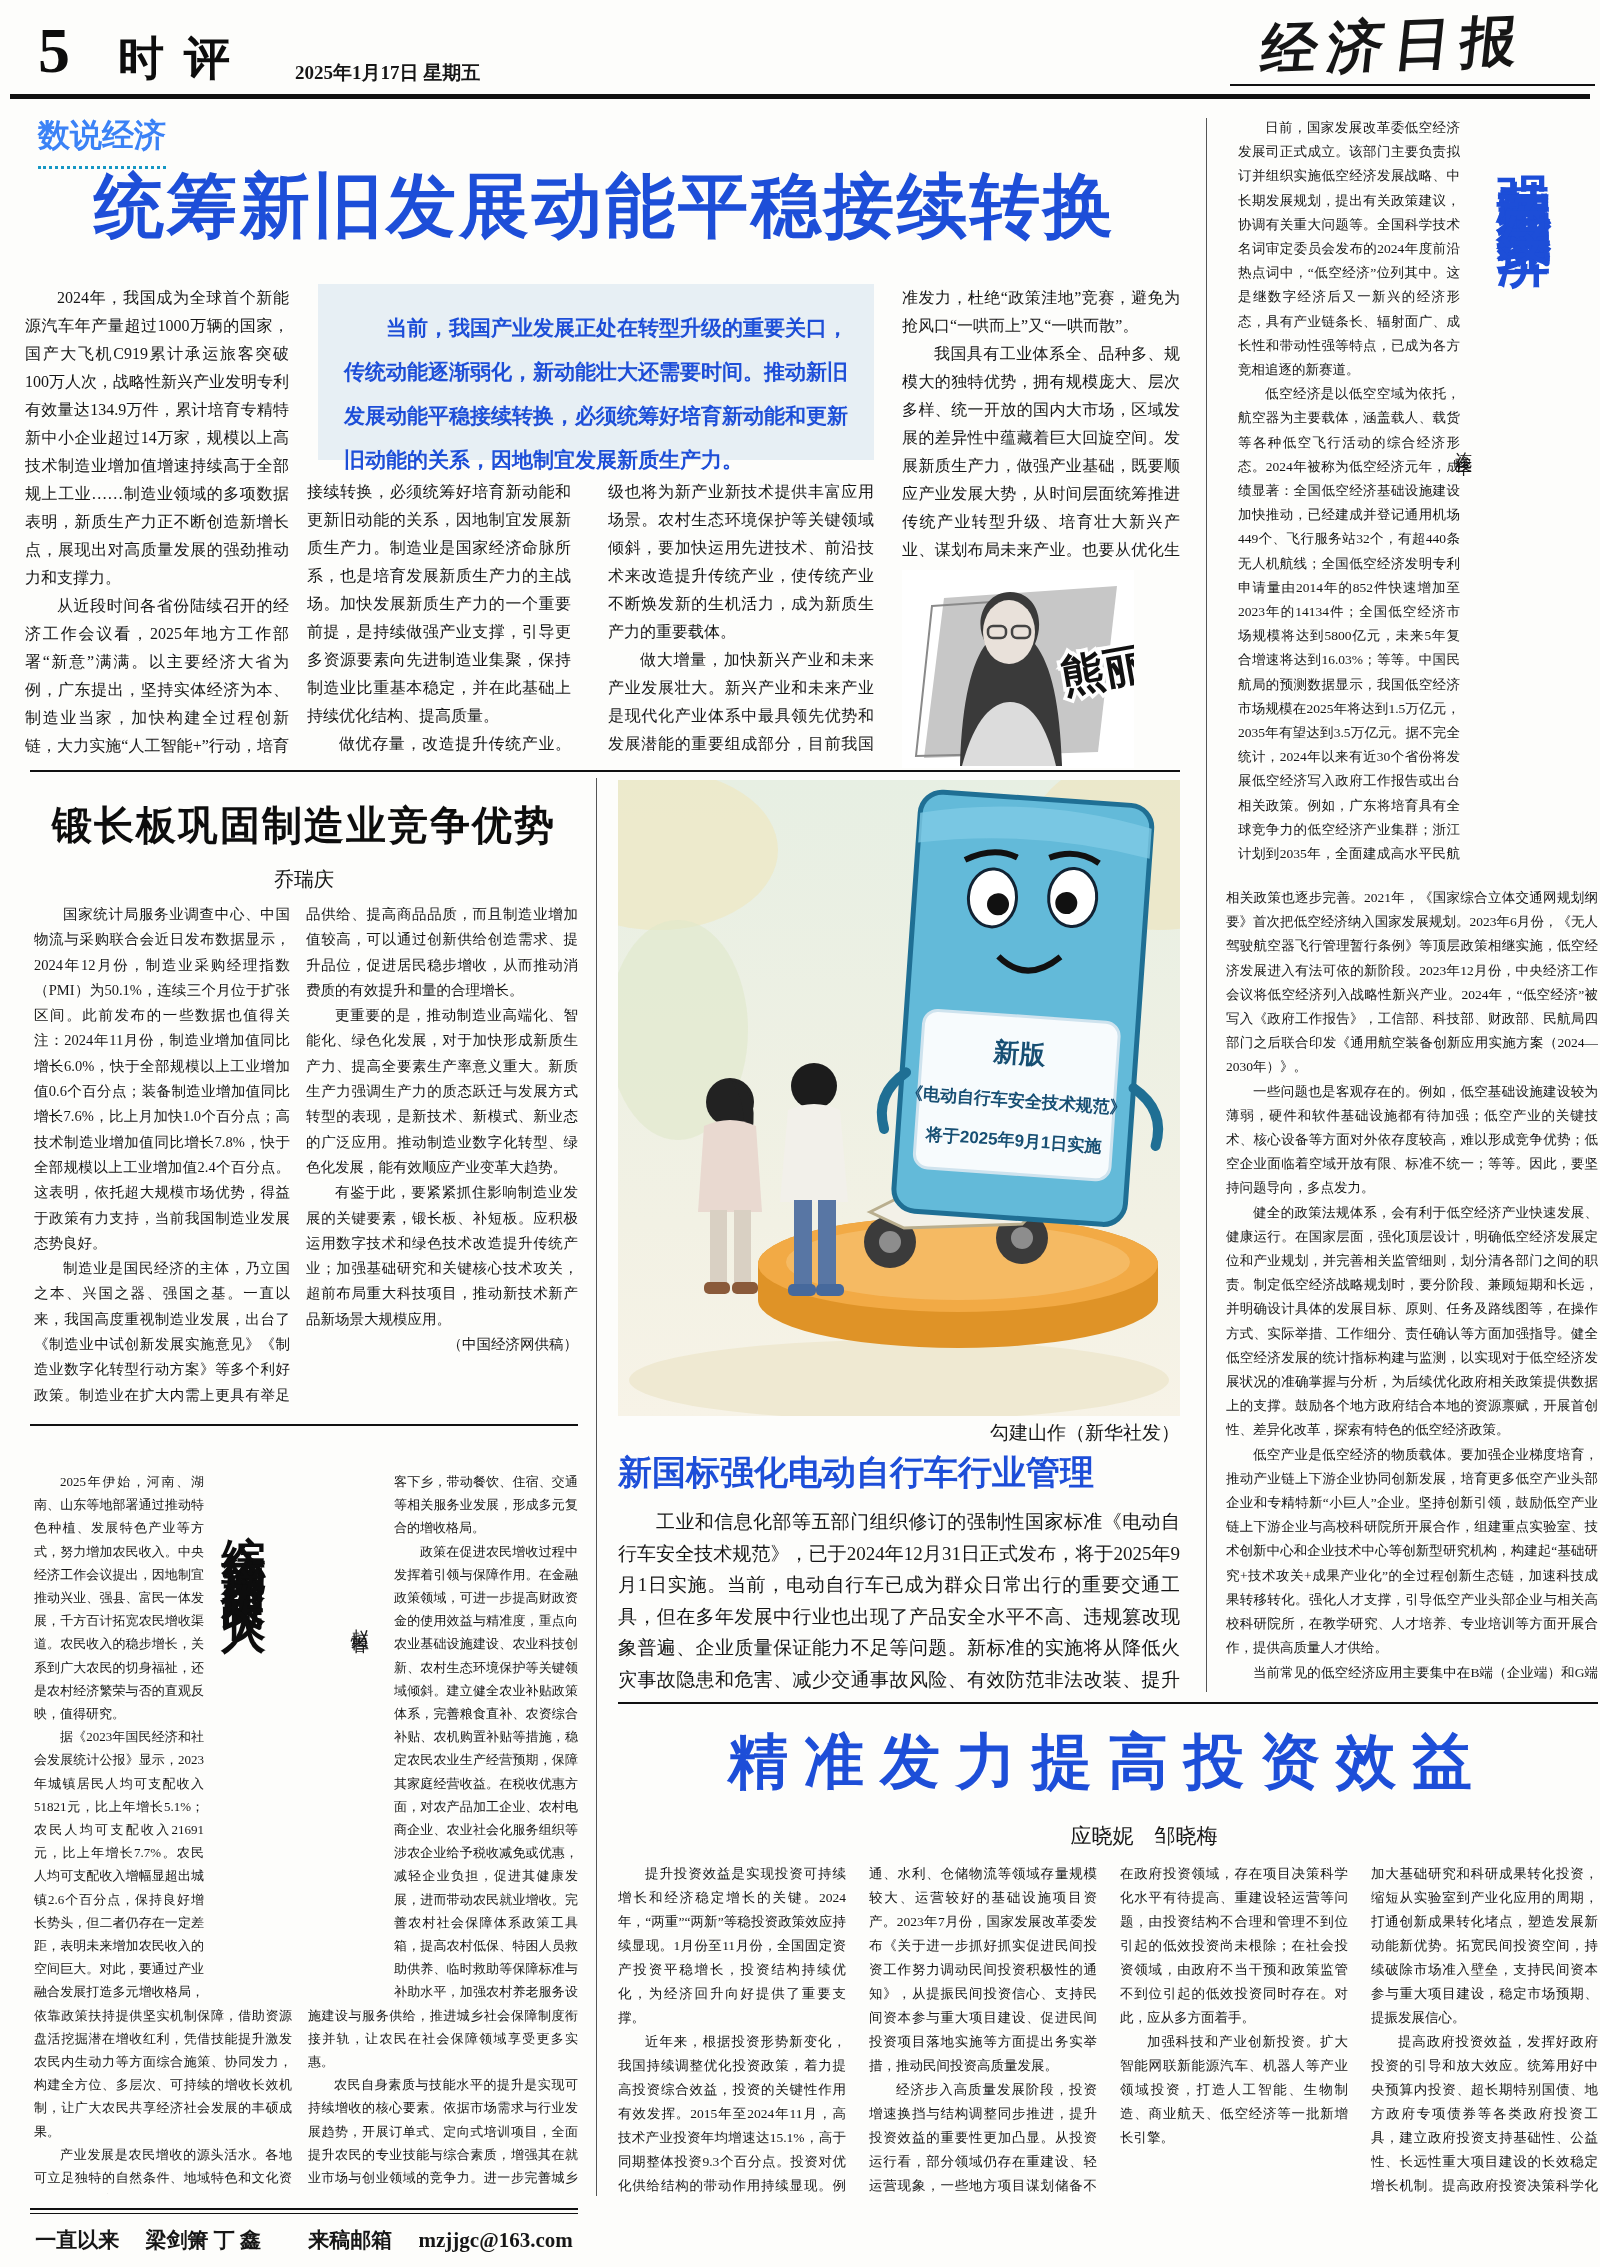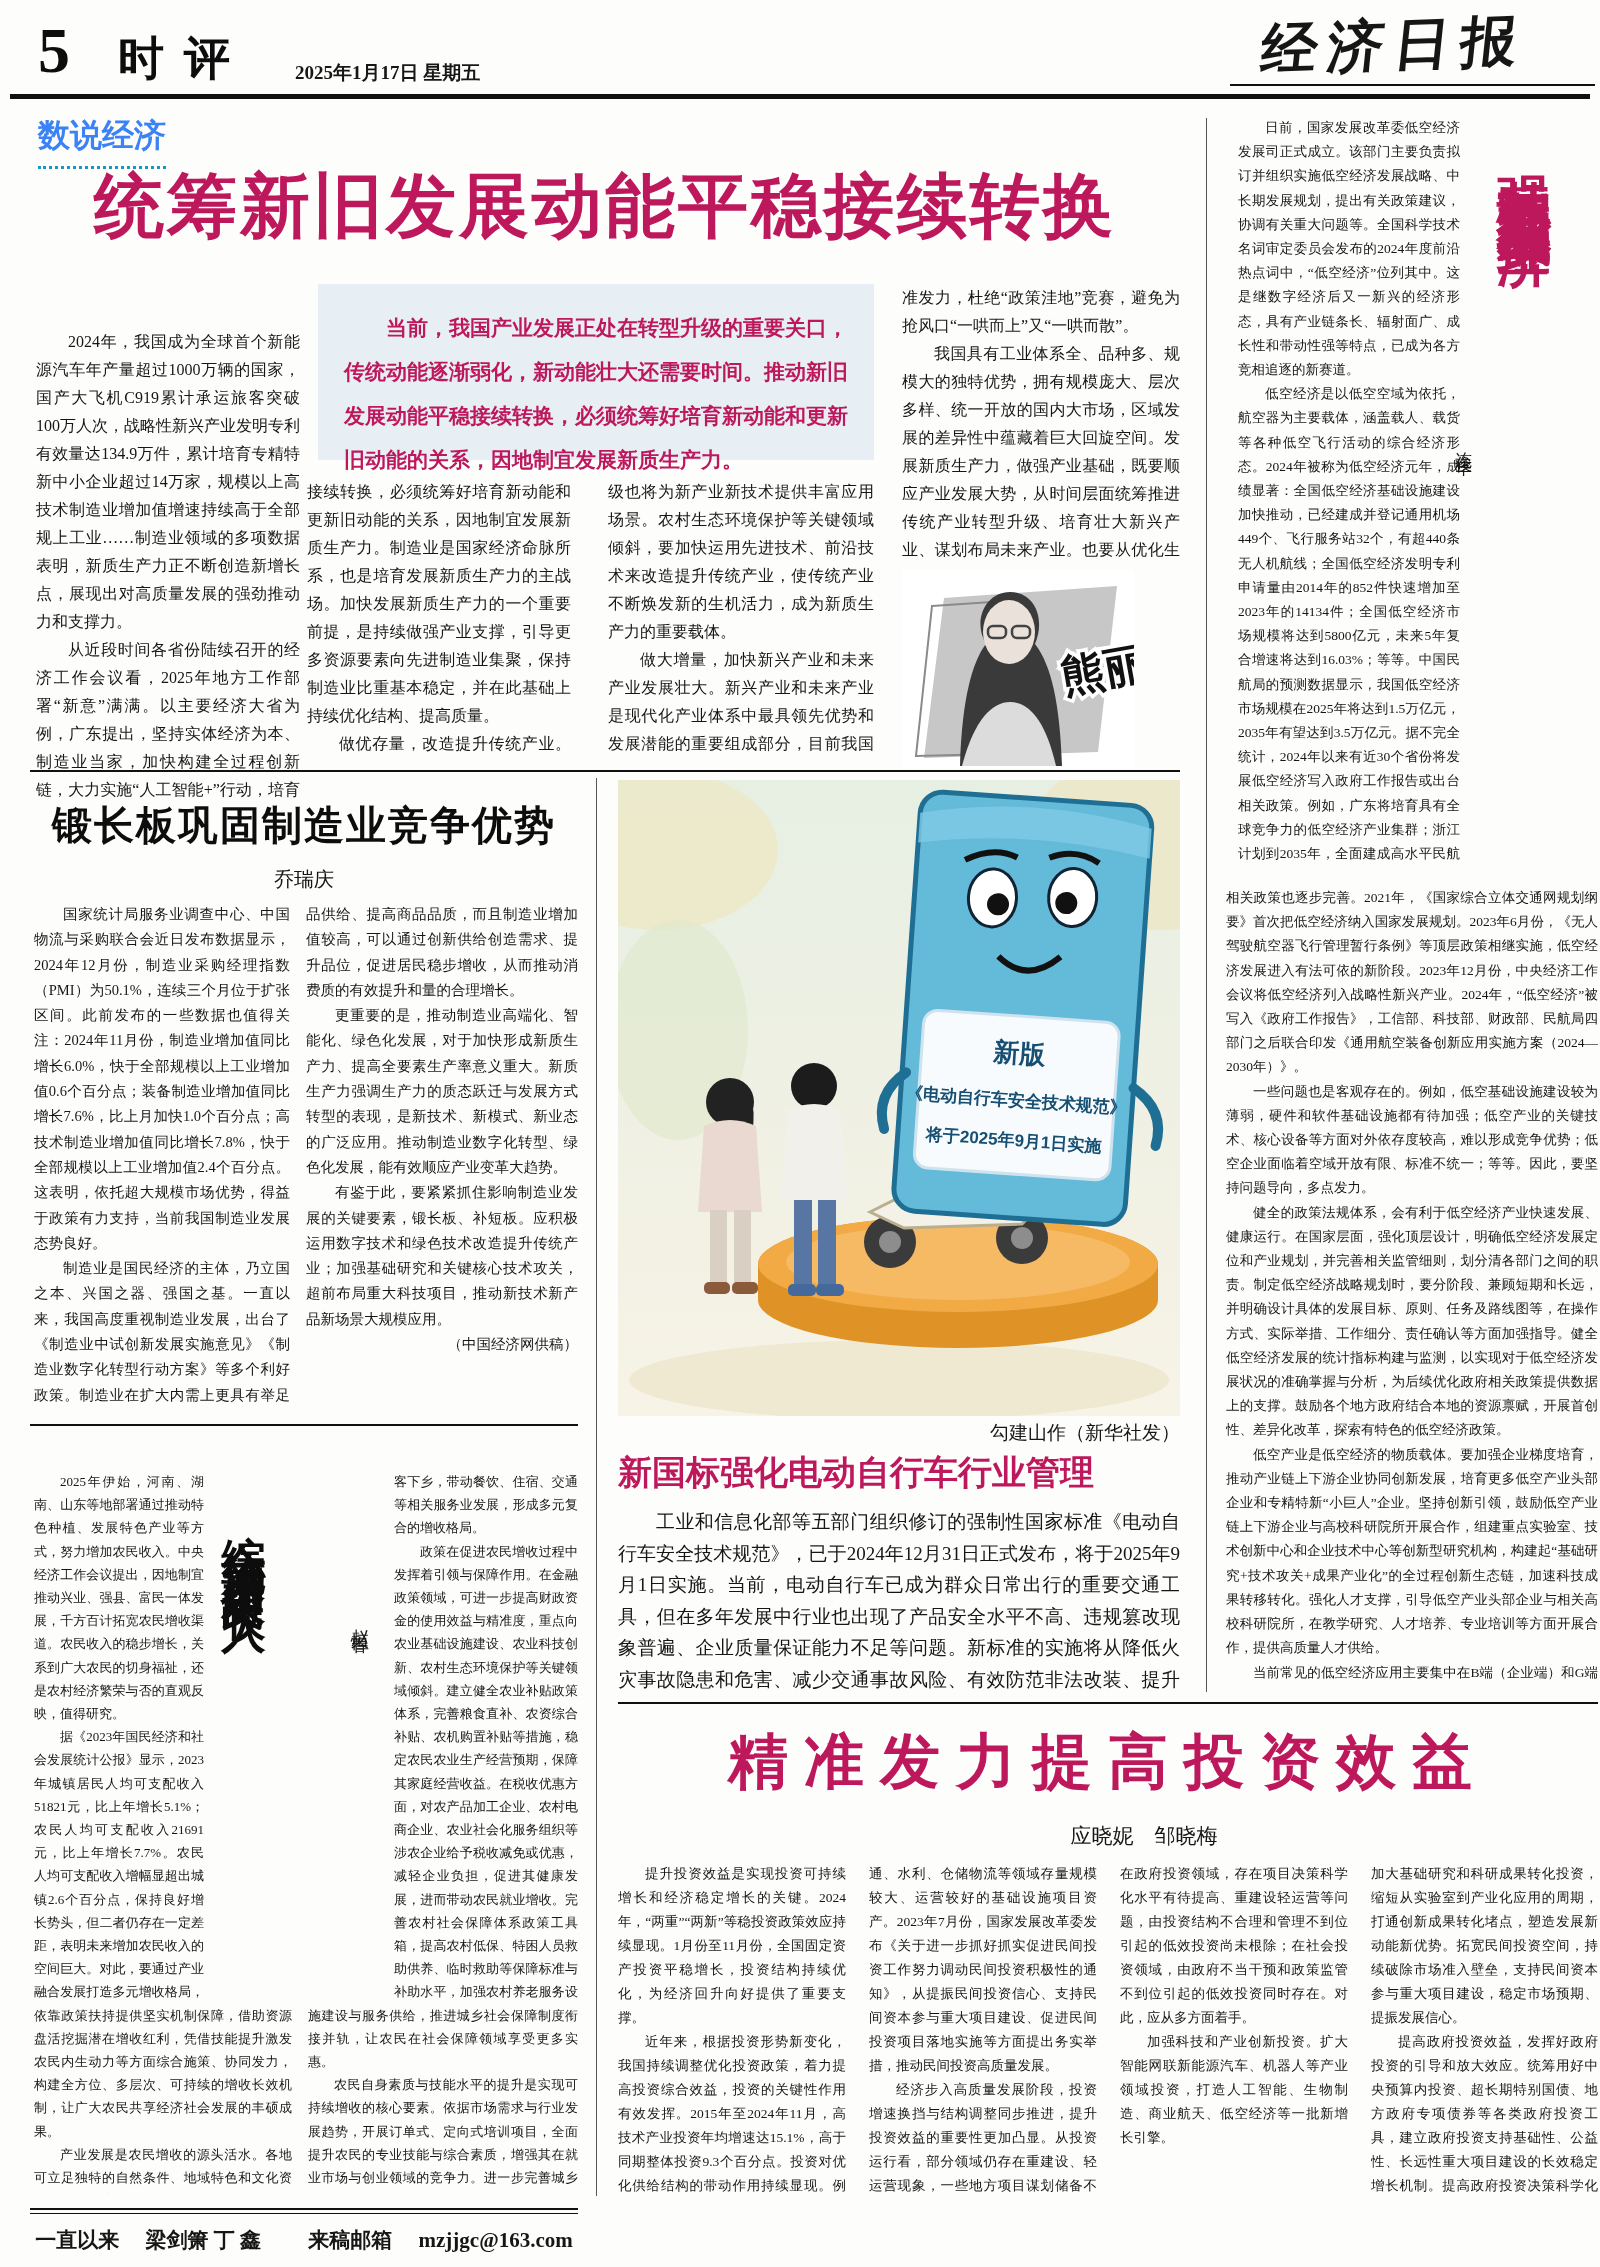--- a/index.html
+++ b/index.html
@@ -8,21 +8,21 @@
   .abs{position:absolute;}
   .col{position:absolute;overflow:hidden;text-align:justify;}
   .para{margin:0;text-indent:2em;}
   .cont .para:first-child{text-indent:0;}
   .body-main{font-size:16px;line-height:28px;}
   .body-a2{font-size:14.5px;line-height:25.3px;}
   .body-a3{font-size:13px;line-height:23.2px;}
   .body-a4{font-size:19px;line-height:31.5px;}
   .body-a5{font-size:13.5px;line-height:24px;}
   .body-a6{font-size:13.5px;line-height:24.2px;}
-  .hd{font-family:"Liberation Sans","DejaVu Sans",sans-serif;font-weight:bold;color:#be185d;}
+  .hd{font-family:"Liberation Sans","DejaVu Sans",sans-serif;font-weight:bold;color:#1d4ed8;}
   .serifhd{font-family:"Liberation Serif","DejaVu Serif",serif;font-weight:bold;color:#0d0d0d;}
   .vtext{writing-mode:vertical-rl;text-orientation:upright;}
   .rule{position:absolute;background:#111;}
   .center{text-align:center;}
   .right{text-align:right;}
   #summary-box{background:#e7eff4;}
   #masthead{font-family:"DejaVu Serif",serif;font-weight:bold;transform:skewX(-8deg) rotate(-2deg);
             letter-spacing:10px;}
   .credit-line{margin:0;text-indent:0;text-align:right;}
   .byline-v{writing-mode:vertical-rl;text-orientation:upright;}
@@ -37,21 +37,21 @@
   <div class="abs serifhd" style="left:118px;top:28px;font-size:46px;letter-spacing:20px;">时评</div>
   <div class="abs" style="left:250px;top:60px;font-size:19px;font-weight:bold;margin-left:45px;">2025年1月17日 星期五</div>
   <div class="abs" id="masthead" style="left:1262px;top:8px;font-size:56px;">经济日报</div>
   <div class="rule" style="left:1230px;top:84px;width:365px;height:2px;"></div>
   <div class="rule" style="left:10px;top:94px;width:1580px;height:5px;"></div>
 
   <div class="abs hd" style="left:38px;top:114px;font-size:32px;color:#3b82f6;border-bottom:3px dotted #1697c4;padding-bottom:8px;">数说经济</div>
 
   <div class="abs hd center" style="left:30px;top:160px;width:1150px;font-size:70px;letter-spacing:3px;">统筹新旧发展动能平稳接续转换</div>
 
-  <div class="col body-main" style="left:36px;top:284px;width:264px;height:478px;margin-top:44px;">
+  <div class="col body-main" style="left:25px;top:284px;width:264px;height:478px;">
       <p class="para">2024年，我国成为全球首个新能源汽车年产量超过1000万辆的国家，国产大飞机C919累计承运旅客突破100万人次，战略性新兴产业发明专利有效量达134.9万件，累计培育专精特新中小企业超过14万家，规模以上高技术制造业增加值增速持续高于全部规上工业……制造业领域的多项数据表明，新质生产力正不断创造新增长点，展现出对高质量发展的强劲推动力和支撑力。</p>
       <p class="para">从近段时间各省份陆续召开的经济工作会议看，2025年地方工作部署“新意”满满。以主要经济大省为例，广东提出，坚持实体经济为本、制造业当家，加快构建全过程创新链，大力实施“人工智能+”行动，培育壮大新兴产业、未来产业，建设现代化产业体系；江苏提出，深入实施世界级先进制造业集群培育专项行动，推动新旧发展动能平稳接续转换，以科技创新引领新质生产力发展；四川提出，深入实施产业新赛道争先竞速行动，逐步释放新兴产业发展潜力，改造提升传统产业，加快实施制造业“智改数转”。</p>
     </div>
 
   <div class="abs" id="summary-box" style="left:318px;top:284px;width:556px;height:176px;">
     <p class="para hd" style="margin:22px 26px;font-size:21px;line-height:44px;">当前，我国产业发展正处在转型升级的重要关口，传统动能逐渐弱化，新动能壮大还需要时间。推动新旧发展动能平稳接续转换，必须统筹好培育新动能和更新旧动能的关系，因地制宜发展新质生产力。</p>
   </div>
 
   <div class="col body-main cont" style="left:307px;top:478px;width:264px;height:284px;">
       <p class="para">接续转换，必须统筹好培育新动能和更新旧动能的关系，因地制宜发展新质生产力。制造业是国家经济命脉所系，也是培育发展新质生产力的主战场。加快发展新质生产力的一个重要前提，是持续做强产业支撑，引导更多资源要素向先进制造业集聚，保持制造业比重基本稳定，并在此基础上持续优化结构、提高质量。</p>

